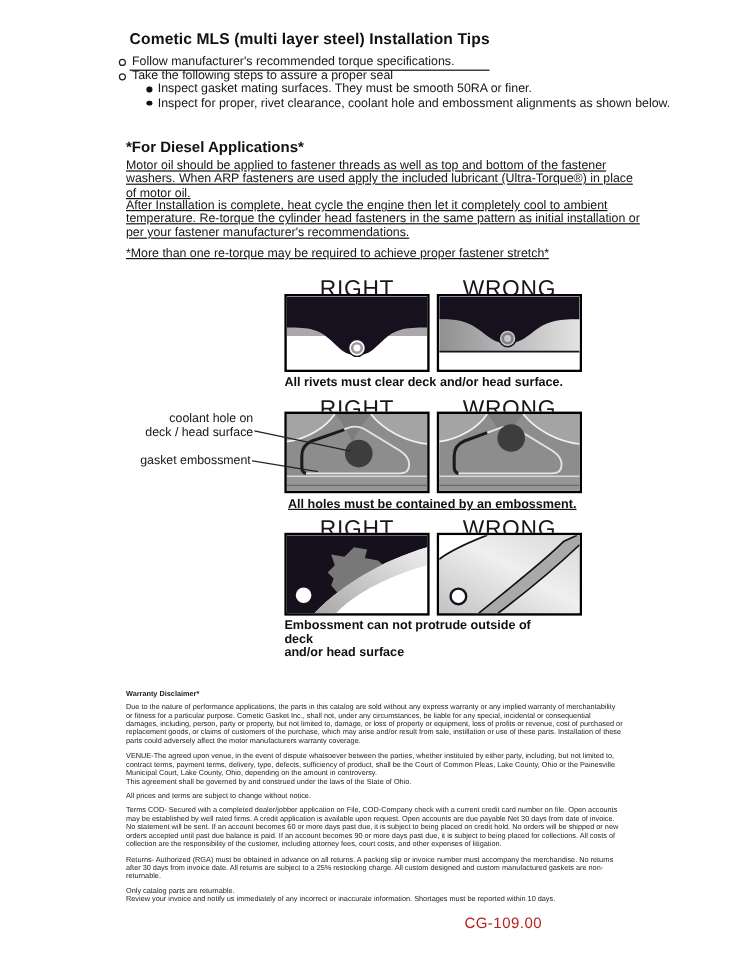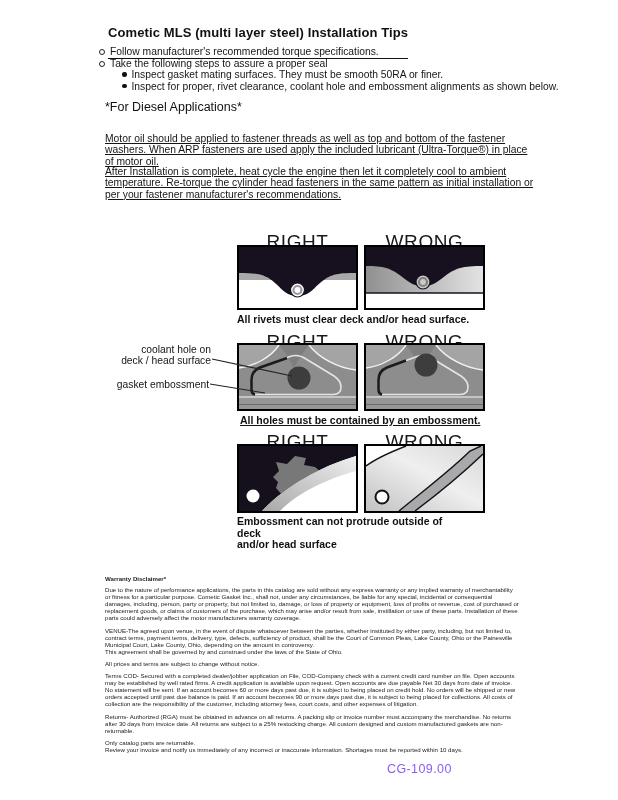--- a/index.html
+++ b/index.html
@@ -14,21 +14,21 @@
     border-bottom:1.6px solid #111; padding-bottom:18px; letter-spacing:0.1px;
   }
   
   .tips { position:absolute; left:99px; top:46px; }
   .tip-line { display:flex; align-items:flex-start; height:11.6px; font-size:10.3px; white-space:nowrap; color:#151515; }
   .tip-line.sub { margin-left:23px; }
   .mk { flex:0 0 auto; width:4px; height:4px; border-radius:50%; margin:3px 5px 0 0; }
   .mk.open { border:1px solid #222; }
   .mk.fill { background:#111; width:4.5px; height:4.5px; }
   
-  .diesel-h { position:absolute; left:105px; top:100px; font-size:12.5px; font-weight:normal; }
+  .diesel-h { position:absolute; left:105px; top:116px; font-size:12.5px; font-weight:bold; }
   .para { position:absolute; left:105px; width:430px; font-size:10.3px; line-height:11.4px; color:#151515;text-decoration:underline; }
   .p1 { top:133px; }
   .p2 { top:166px; }
   .p3 { top:206px; }
   
   .dia-row { position:absolute; left:237px; width:252px; }
   .row1 { top:231px; height:105px; }
   .row2 { top:331px; height:100px; }
   .row3 { top:431px; height:112px; }
   .rw-label { position:absolute; top:0; width:121px; text-align:center; font-size:19px; letter-spacing:0.6px; color:#181818; }
@@ -49,21 +49,21 @@
   .callout { position:absolute; text-align:right; font-size:10.3px; line-height:11px; color:#151515; }
   .co1 { left:95px; top:344px; width:116px;text-align:right; }
   .co2 { left:95px; top:379px; width:114px; }
   .leader-overlay { position:absolute; left:205px; top:350px; width:100px; height:50px; z-index:5; }
   
   .legal { position:absolute; left:105px; top:575px; width:414px; font-size:6.1px; line-height:7.1px; color:#1c1c1c; }
   .legal .lh { font-weight:bold; margin:0 0 4px 0; }
   .legal p { margin:0 0 5px 0; }
   .legal p.tight { margin-bottom:0; }
   
-  .footer-code { position:absolute; left:387px; top:762px; font-size:12.5px; letter-spacing:0.4px; color:#8b5cf6; }
+  .footer-code { position:absolute; left:387px; top:762px; font-size:12.5px; letter-spacing:0.4px; color:#b91c1c; }
 </style>
 </head>
 <body>
 
 <div class="page">
 
   <div class="title">Cometic MLS (multi layer steel) Installation Tips</div>
 
   <div class="tips">
     <div class="tip-line">
@@ -80,20 +80,21 @@
     </div>
     <div class="tip-line sub">
       <span class="mk fill"></span>
       <span>Inspect for proper, rivet clearance, coolant hole and embossment alignments as shown below.</span>
     </div>
   </div>
 
   <div class="diesel-h">*For Diesel Applications*</div>
   <div class="para p1">Motor oil should be applied to fastener threads as well as top and bottom of the fastener washers. When ARP fasteners are used apply the included lubricant (Ultra-Torque®) in place of motor oil.</div>
   <div class="para p2">After Installation is complete, heat cycle the engine then let it completely cool to ambient temperature. Re-torque the cylinder head fasteners in the same pattern as initial installation or per your fastener manufacturer's recommendations.</div>
+  <div class="para p3">*More than one re-torque may be required to achieve proper fastener stretch*</div>
 
   <div class="dia-row row1">
     <div class="rw-label r">RIGHT</div>
     <div class="rw-label w">WRONG</div>
     <div class="panel p-right">
       <svg width="117" height="61" viewBox="0 0 117 61">
         <rect width="117" height="61" fill="#ffffff"></rect>
         <rect x="0" y="25" width="117" height="8" fill="#a9a9a9"></rect>
         <path d="M0 0 H117 V26 C97 26 91 27.5 81 36 C72 44 69 49 58.5 49 C48 49 45 44 36 36 C26 27.5 20 26 0 26 Z" fill="#17101f"></path>
         <circle cx="58.5" cy="43" r="7" fill="#ffffff" stroke="#17101f" stroke-width="1.2"></circle>

